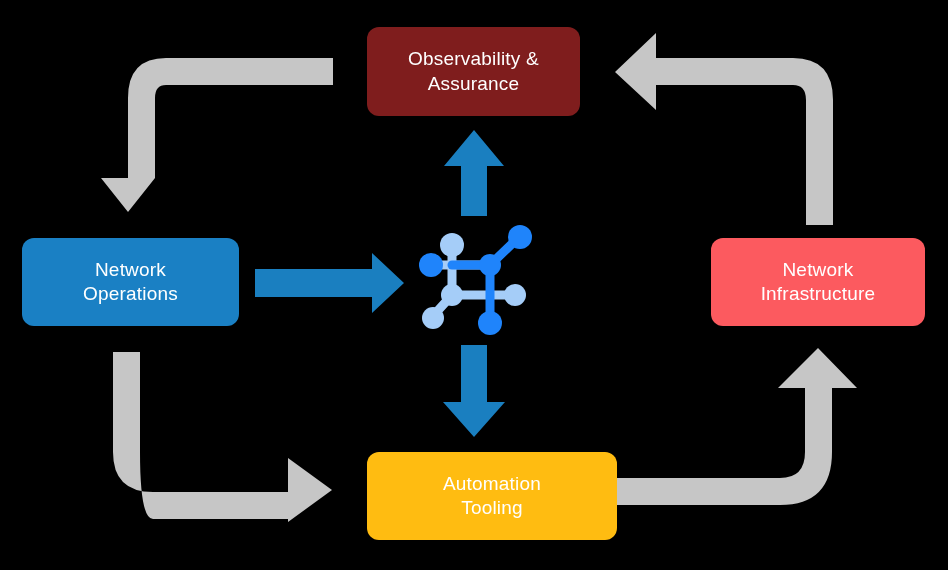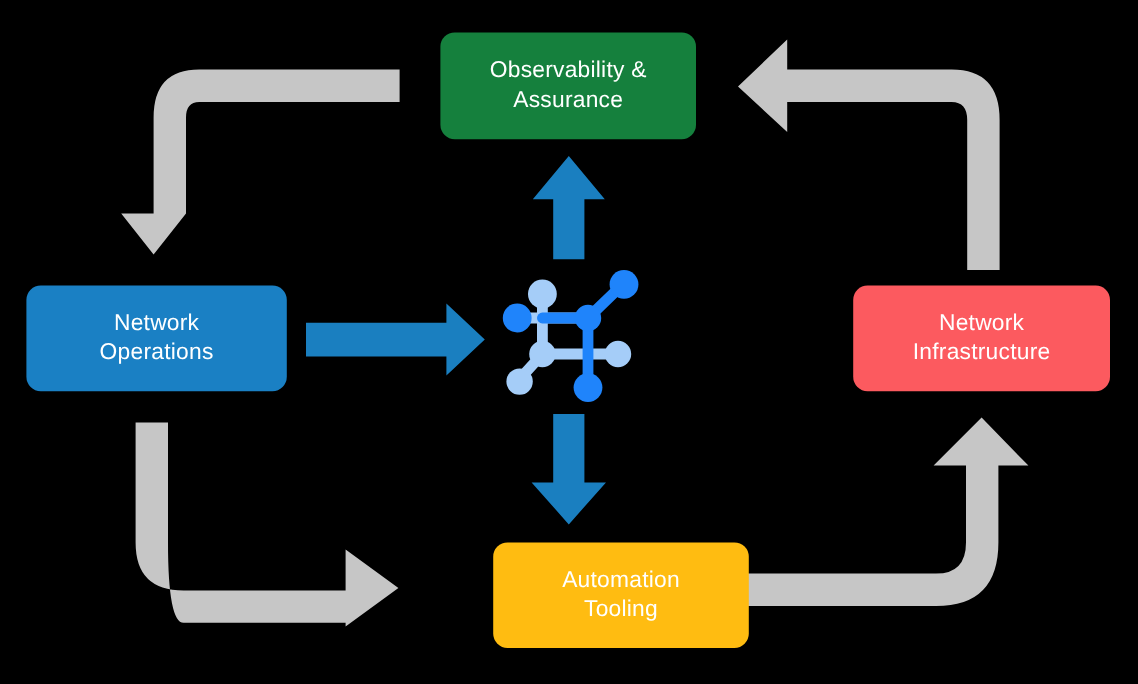--- a/index.html
+++ b/index.html
@@ -39,21 +39,21 @@
     z-index: 3;
   }
   .node-label {
     display: block;
     padding: 0 10px;
     white-space: pre-line;
   }
   #box-observability { left: 367px; top: 27px;  width: 213px; height: 89px; }
   #box-operations    { left: 22px;  top: 238px; width: 217px; height: 88px; }
   #box-infrastructure{ left: 711px; top: 238px; width: 214px; height: 88px; }
-  #box-automation    { left: 367px; top: 452px; width: 213px; height: 88px; margin-left: 44px; }
+  #box-automation    { left: 367px; top: 452px; width: 250px; height: 88px; }
 </style>
 </head>
 <body>
 
 <div id="canvas">
 
   <svg id="svg-layer" viewBox="0 0 948 570" xmlns="http://www.w3.org/2000/svg">
 
     <g>
       <path d="M 333 58
@@ -144,21 +144,21 @@
       <circle cx="433" cy="318" r="11" fill="#a5cdf8"></circle>
       <circle cx="515" cy="295" r="11" fill="#a5cdf8"></circle>
 
       <circle cx="431" cy="265" r="12" fill="#1f84fb"></circle>
       <circle cx="490" cy="265" r="11" fill="#1f84fb"></circle>
       <circle cx="520" cy="237" r="12" fill="#1f84fb"></circle>
       <circle cx="490" cy="323" r="12" fill="#1f84fb"></circle>
     </g>
   </svg>
 
-  <div class="node-box" id="box-observability" style="background:#15803d">
+  <div class="node-box" id="box-observability" style="background:#7f1d1d">
     <span class="node-label">Observability &amp;
 Assurance</span>
   </div>
 
   <div class="node-box" id="box-operations" style="background:#1a80c4">
     <span class="node-label">Network
 Operations</span>
   </div>
 
   <div class="node-box" id="box-infrastructure" style="background:#fc5a5f">

